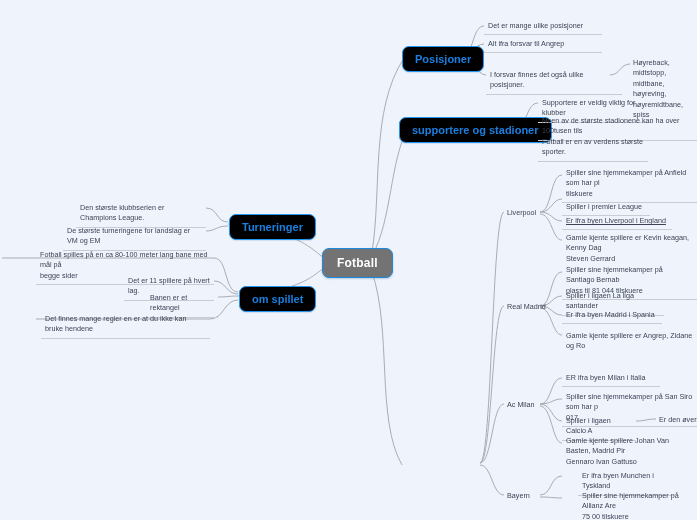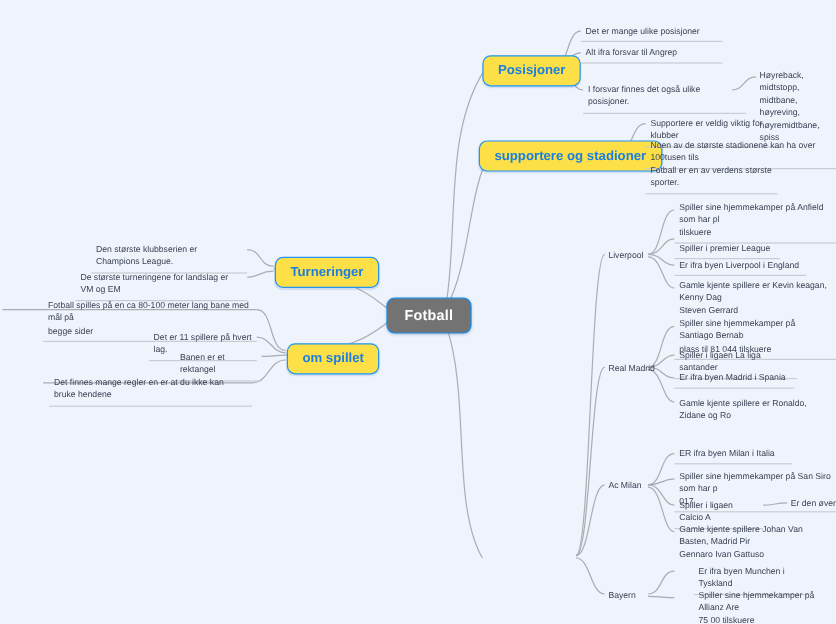--- a/index.html
+++ b/index.html
@@ -17,21 +17,21 @@
   .node{position:absolute;box-sizing:border-box;}
 
   .root{
     background:#737373;border:1px solid #1a8ae0;border-radius:7px;
     color:#ffffff;font-weight:bold;font-size:12px;
     padding:7px 14px;letter-spacing:.2px;
     box-shadow:0 1px 2px rgba(30,90,160,.25);
   }
 
   .branch{
-    background:#fde047;border:1.4px solid #2196f3;border-radius:7px;
+    background:#000000;border:1.4px solid #2196f3;border-radius:7px;
     color:#1b7fe0;font-weight:bold;font-size:11px;
     padding:6px 12px;white-space:nowrap;
     box-shadow:0 1px 1px rgba(60,120,190,.18);
   }
 
   .leaf{
     color:#3c4356;font-size:7.2px;line-height:1.45;
     padding:2px 4px 3px 4px;
     border-bottom:1px solid #c9ccd4;
     white-space:pre-line;
@@ -136,30 +136,30 @@
 begge sider</div>
   <div class="node leaf" style="left:124px;top:274px;width:90px;">Det er 11 spillere på hvert lag.</div>
   <div class="node leaf" style="left:146px;top:291px;width:72px;">Banen er et rektangel</div>
   <div class="node leaf" style="left:41px;top:312px;width:169px;">Det finnes mange regler en er at du ikke kan bruke hendene</div>
 
 
   <div class="node sub" style="left:504px;top:206px;">Liverpool</div>
   <div class="node leaf clip" style="left:562px;top:166px;width:135px;white-space:pre-line;">Spiller sine hjemmekamper på Anfield som har pl
 tilskuere</div>
   <div class="node leaf" style="left:562px;top:180px;width:88px;margin-top:20px;">Spiller i premier League</div>
-  <div class="node leaf" style="left:562px;top:214px;width:110px;">Er ifra byen Liverpool i England</div>
+  <div class="node leaf" style="left:562px;top:214px;width:110px;text-decoration:underline;">Er ifra byen Liverpool i England</div>
   <div class="node leaf nb clip" style="left:562px;top:231px;width:135px;white-space:pre-line;">Gamle kjente spillere er Kevin keagan, Kenny Dag
 Steven Gerrard</div>
 
   <div class="node sub" style="left:504px;top:300px;">Real Madrid</div>
   <div class="node leaf clip" style="left:562px;top:263px;width:135px;white-space:pre-line;">Spiller sine hjemmekamper på Santiago Bernab
 plass til 81 044 tilskuere</div>
   <div class="node leaf" style="left:562px;top:289px;width:102px;">Spiller i ligaen La liga santander</div>
   <div class="node leaf" style="left:562px;top:308px;width:100px;">Er ifra byen Madrid i Spania</div>
-  <div class="node leaf nb clip" style="left:562px;top:329px;width:135px;">Gamle kjente spillere er Ronaldo, Zidane og Ro</div>
+  <div class="node leaf nb clip" style="left:562px;top:329px;width:135px;">Gamle kjente spillere er Angrep, Zidane og Ro</div>
 
   <div class="node sub" style="left:504px;top:398px;">Ac Milan</div>
   <div class="node leaf" style="left:562px;top:371px;width:98px;">ER ifra byen Milan i Italia</div>
   <div class="node leaf clip" style="left:562px;top:390px;width:135px;white-space:pre-line;">Spiller sine hjemmekamper på San Siro som har p
 017</div>
   <div class="node leaf" style="left:562px;top:414px;width:74px;">Spiller i ligaen Calcio A</div>
   <div class="node leaf nb clip" style="left:562px;top:434px;width:135px;white-space:pre-line;">Gamle kjente spillere Johan Van Basten, Madrid Pir
 Gennaro Ivan Gattuso</div>
   <div class="node sub clip" style="left:656px;top:413px;width:41px;">Er den øverste li</div>
 

